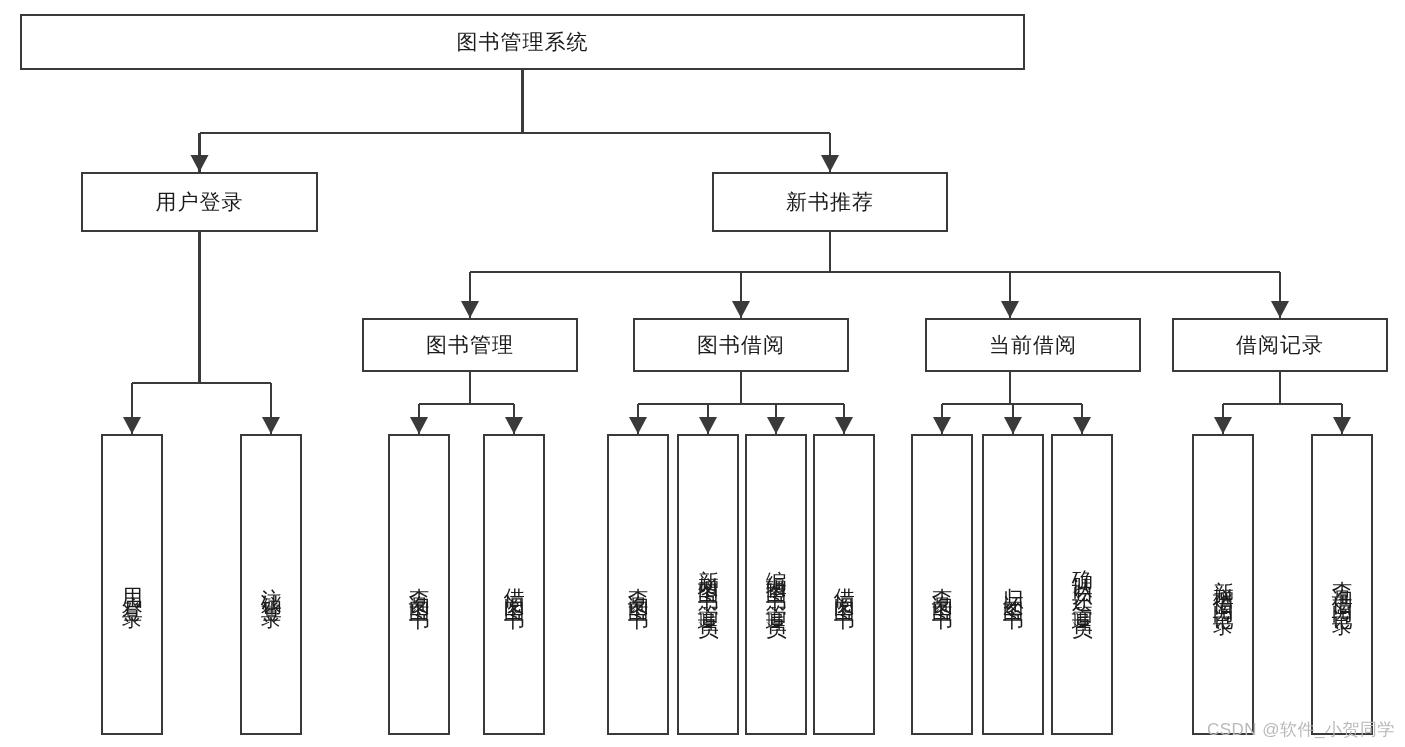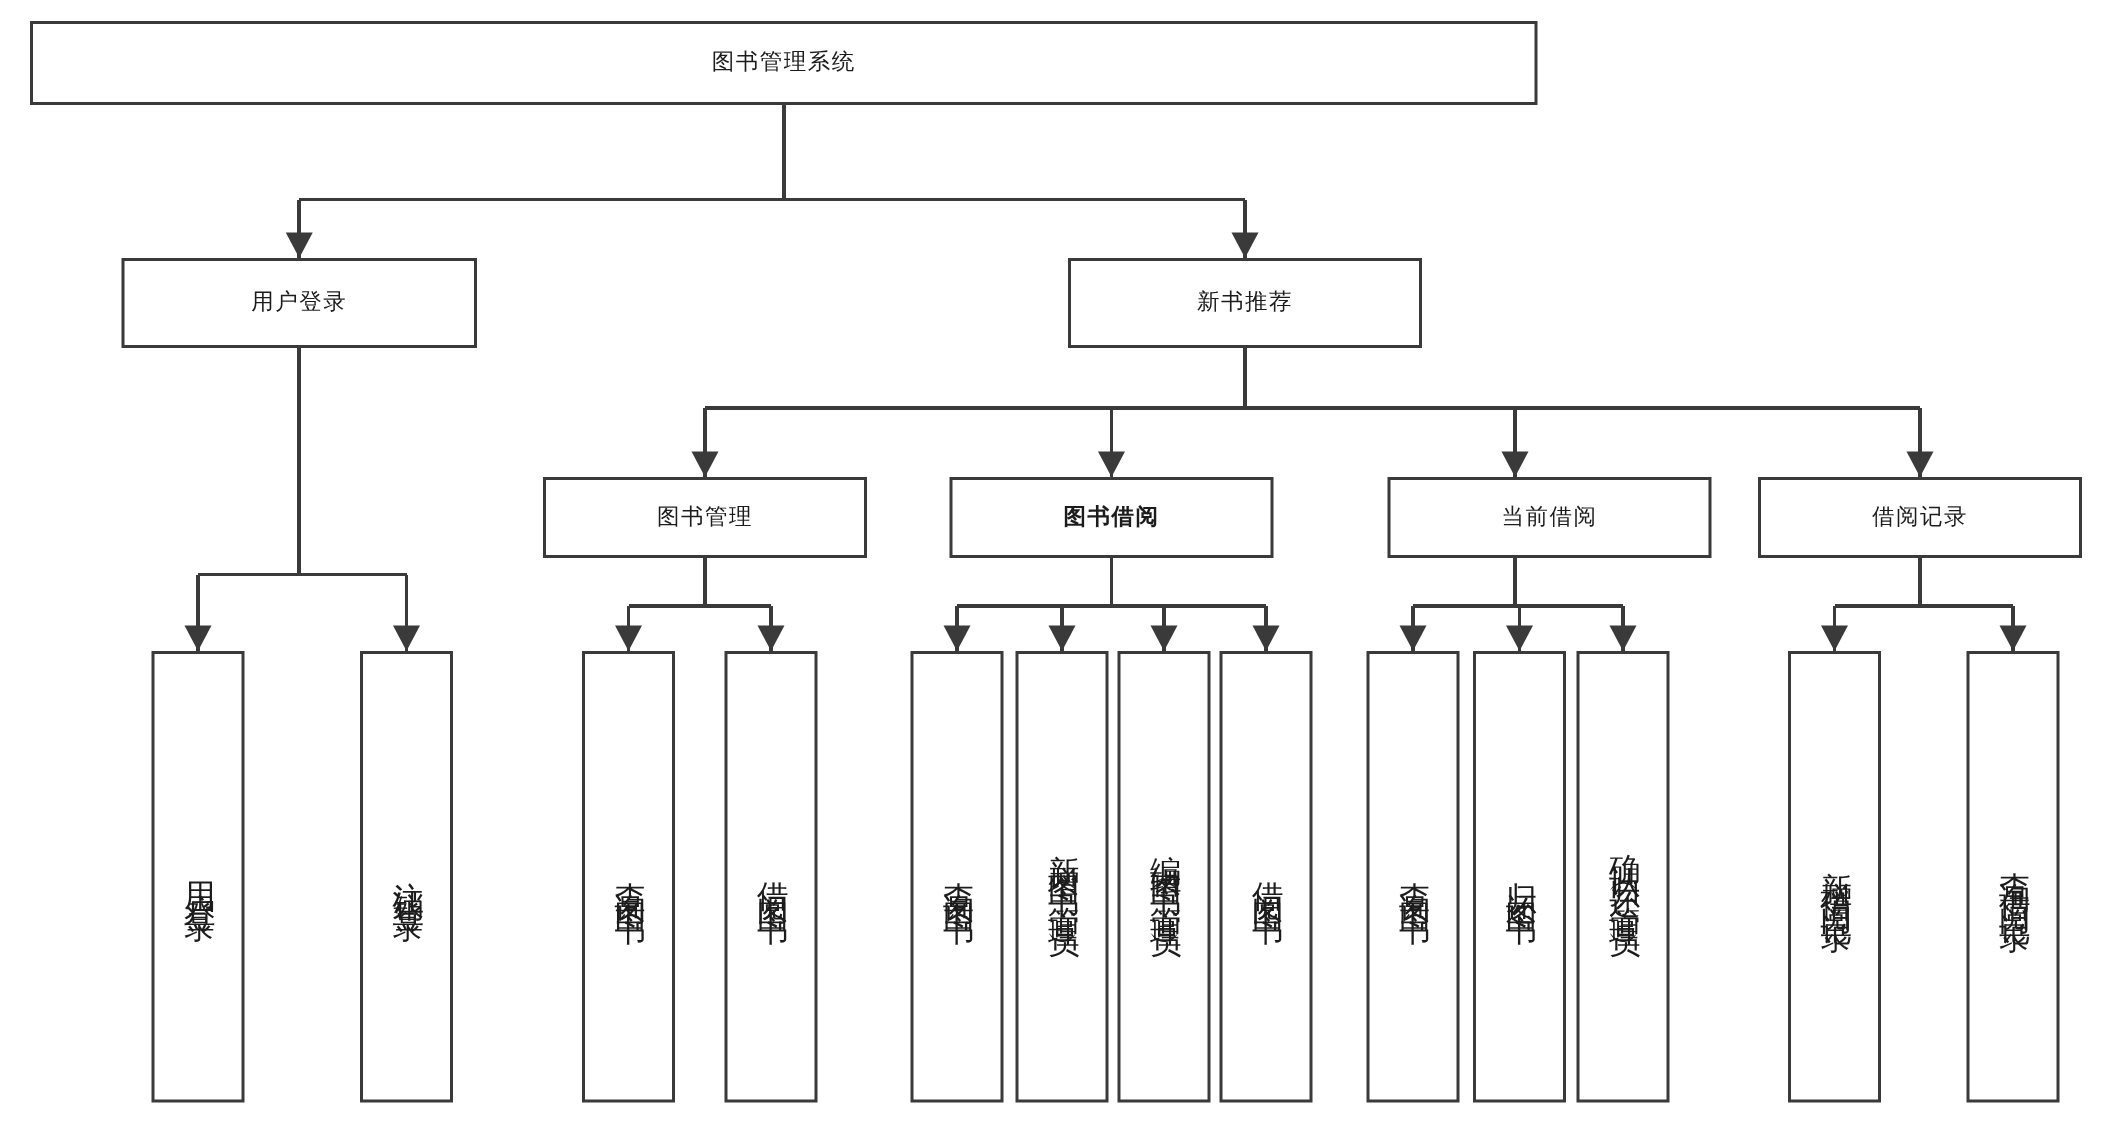--- a/index.html
+++ b/index.html
@@ -25,21 +25,21 @@
     position:absolute;
     box-sizing:border-box;
     background:#ffffff;
     border:2.5px solid #3a3a3a;
     display:flex;
     align-items:center;
     justify-content:center;
     z-index:2;
   }
   .node .lbl{
-    font-size:15px;
+    font-size:21px;
     line-height:1.25;
     letter-spacing:1px;
     color:#1c1c1c;
     white-space:nowrap;
   }
   .node.leaf .lbl{
     writing-mode:vertical-rl;
     text-orientation:upright;
     letter-spacing:7px;
     font-size:21px;
@@ -126,21 +126,21 @@
       </div>
       <div class="node" style="left: 81px; top: 172px; width: 237px; height: 60px; border-color: rgb(58, 58, 58);">
         <span class="lbl" style="color: rgb(28, 28, 28);">用户登录</span>
       </div>
       <div class="node" style="left: 712px; top: 172px; width: 236px; height: 60px; border-color: rgb(58, 58, 58);">
         <span class="lbl" style="color: rgb(28, 28, 28);">新书推荐</span>
       </div>
       <div class="node" style="left: 362px; top: 318px; width: 216px; height: 54px; border-color: rgb(58, 58, 58);">
         <span class="lbl" style="color: rgb(28, 28, 28);">图书管理</span>
       </div>
-      <div class="node" style="left: 633px; top: 318px; width: 216px; height: 54px; border-color: rgb(58, 58, 58); font-weight: bold;">
+      <div class="node" style="left: 633px; top: 318px; width: 216px; height: 54px; border-color: rgb(58, 58, 58);">
         <span class="lbl" style="color: rgb(28, 28, 28);">图书借阅</span>
       </div>
       <div class="node" style="left: 902px; top: 318px; width: 216px; height: 54px; border-color: rgb(58, 58, 58); margin-left: 23px;">
         <span class="lbl" style="color: rgb(28, 28, 28);">当前借阅</span>
       </div>
       <div class="node" style="left: 1172px; top: 318px; width: 216px; height: 54px; border-color: rgb(58, 58, 58);">
         <span class="lbl" style="color: rgb(28, 28, 28);">借阅记录</span>
       </div>
       <div class="node leaf" style="left: 101px; top: 434px; width: 62px; height: 301px; border-color: rgb(58, 58, 58);">
         <span class="lbl" style="color: rgb(28, 28, 28);">用户登录</span>
@@ -175,13 +175,14 @@
       <div class="node leaf" style="left: 1051px; top: 434px; width: 62px; height: 301px; border-color: rgb(58, 58, 58);">
         <span class="lbl" style="color: rgb(28, 28, 28);">确认归还（管理员）</span>
       </div>
       <div class="node leaf" style="left: 1192px; top: 434px; width: 62px; height: 301px; border-color: rgb(58, 58, 58);">
         <span class="lbl" style="color: rgb(28, 28, 28);">新增借阅记录</span>
       </div>
       <div class="node leaf" style="left: 1311px; top: 434px; width: 62px; height: 301px; border-color: rgb(58, 58, 58);">
         <span class="lbl" style="color: rgb(28, 28, 28);">查询借阅记录</span>
       </div>
     </div>
+  <div class="watermark">CSDN @软件_小贺同学</div>
 </div>
 
 </body></html>

